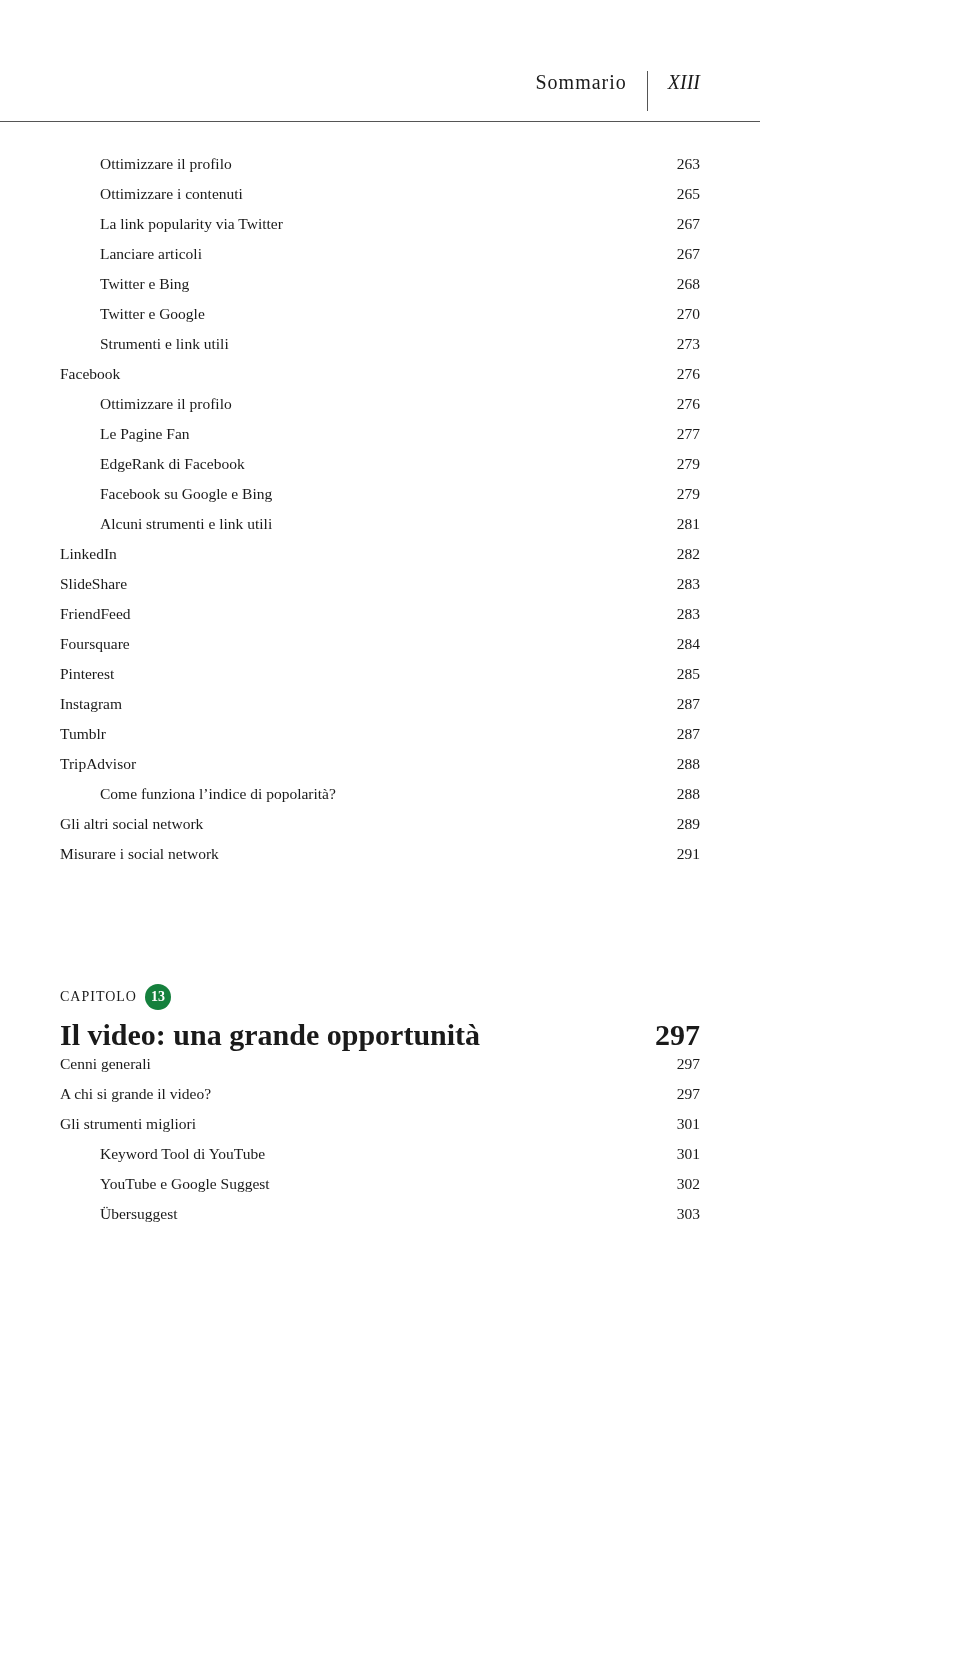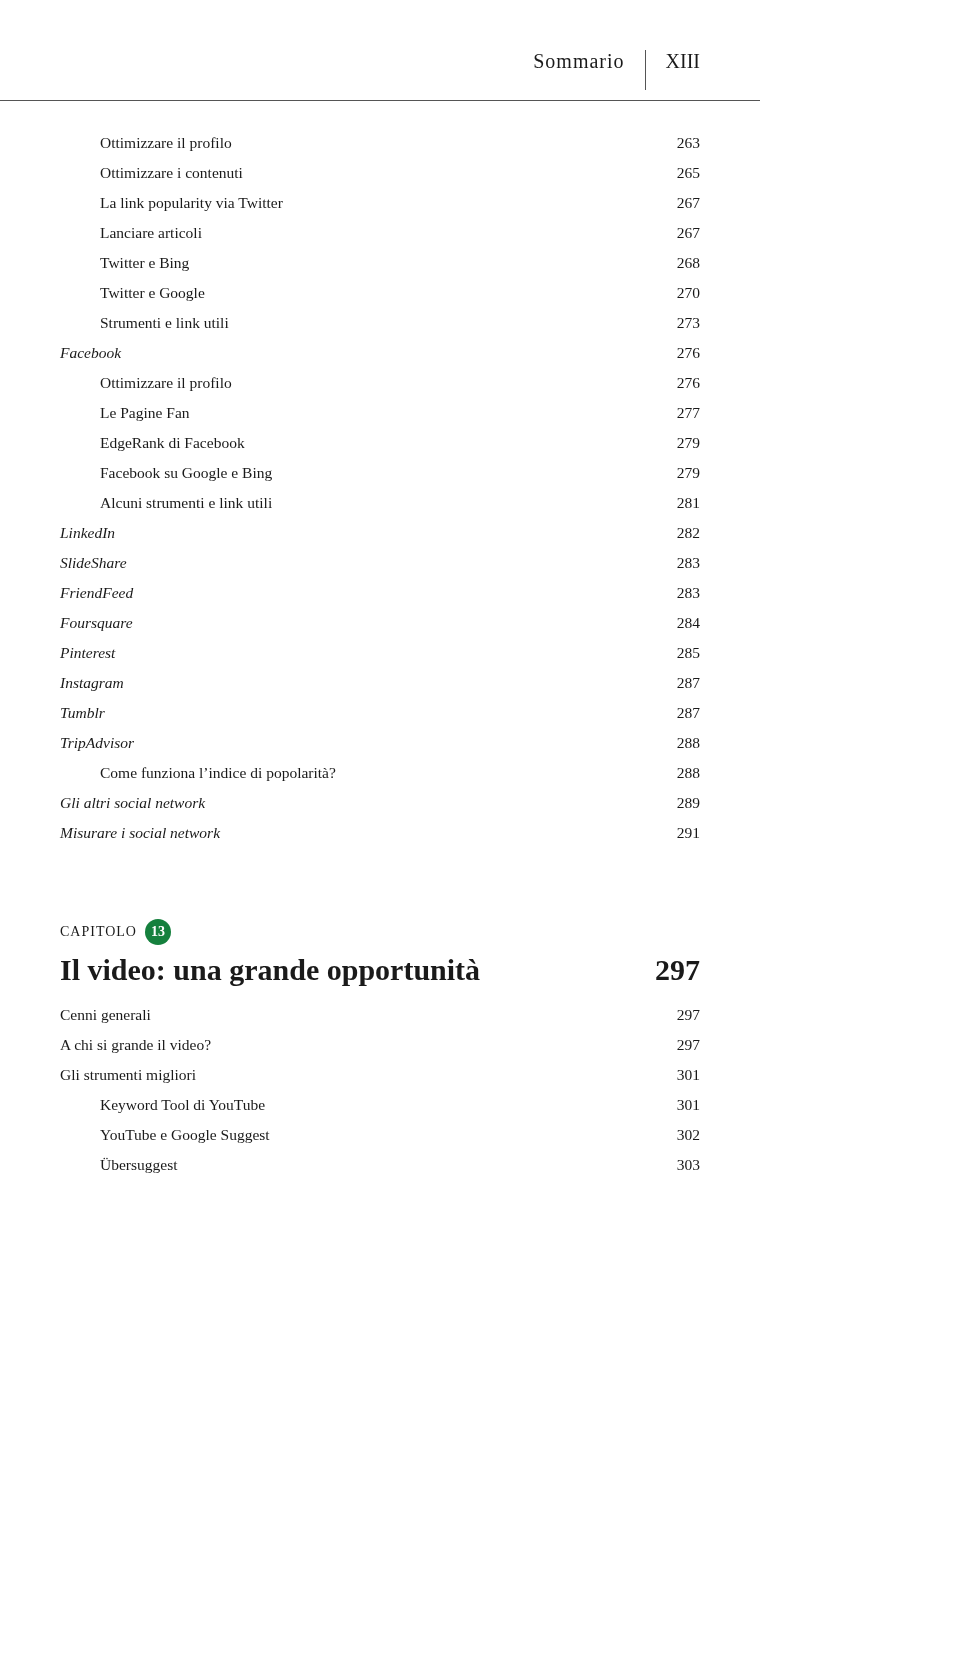--- a/index.html
+++ b/index.html
@@ -13,21 +13,21 @@
       font-family: Georgia, 'Times New Roman', serif;
       color: #1a1a1a;
       width: 960px;
       min-height: 1665px;
       position: relative;
     }
 
     .page-container {
       width: 760px;
       min-height: 1665px;
-      padding: 40px 0;
+      padding: 61px 0;
       position: relative;
     }
 
     
     .page-header {
       display: flex;
       justify-content: flex-end;
       align-items: flex-start;
       padding: 10px 60px 10px 60px;
       border-bottom: 1px solid #555;
@@ -40,20 +40,21 @@
       font-weight: normal;
       color: #1a1a1a;
       letter-spacing: 1px;
     }
 
     .header-right {
       font-family: Georgia, serif;
       font-size: 20px;
       font-weight: normal;
       color: #1a1a1a;
+      font-style: italic;
     }
 
     .vertical-rule {
       width: 1px;
       background: #555;
       height: 40px;
       margin: 0 20px;
       align-self: center;
     }
 
@@ -84,38 +85,38 @@
     }
 
     
     .toc-entry.indent-1 .entry-text {
       padding-left: 40px;
     }
 
     
     .toc-entry.section-header .entry-text {
       font-weight: normal;
-      font-style: italic;
     }
 
     
     .toc-spacer {
       height: 28px;
     }
 
     
     .chapter-section {
       margin-top: 30px;
       padding-top: 10px;
     }
 
     .chapter-label {
       display: flex;
       align-items: center;
       margin-bottom: 8px;
+      margin-top: 44px;
     }
 
     .chapter-word {
       font-family: Georgia, serif;
       font-size: 14px;
       font-weight: normal;
       text-transform: uppercase;
       letter-spacing: 1px;
       color: #1a1a1a;
       margin-right: 8px;
@@ -132,21 +133,21 @@
       border-radius: 50%;
       font-size: 14px;
       font-weight: bold;
       font-family: Georgia, serif;
     }
 
     .chapter-title-row {
       display: flex;
       justify-content: space-between;
       align-items: baseline;
-      margin-bottom: 16px;
+      margin-bottom: 0;
     }
 
     .chapter-title {
       font-family: Georgia, serif;
       font-size: 30px;
       font-weight: bold;
       color: #1a1a1a;
       flex: 1;
     }
 

